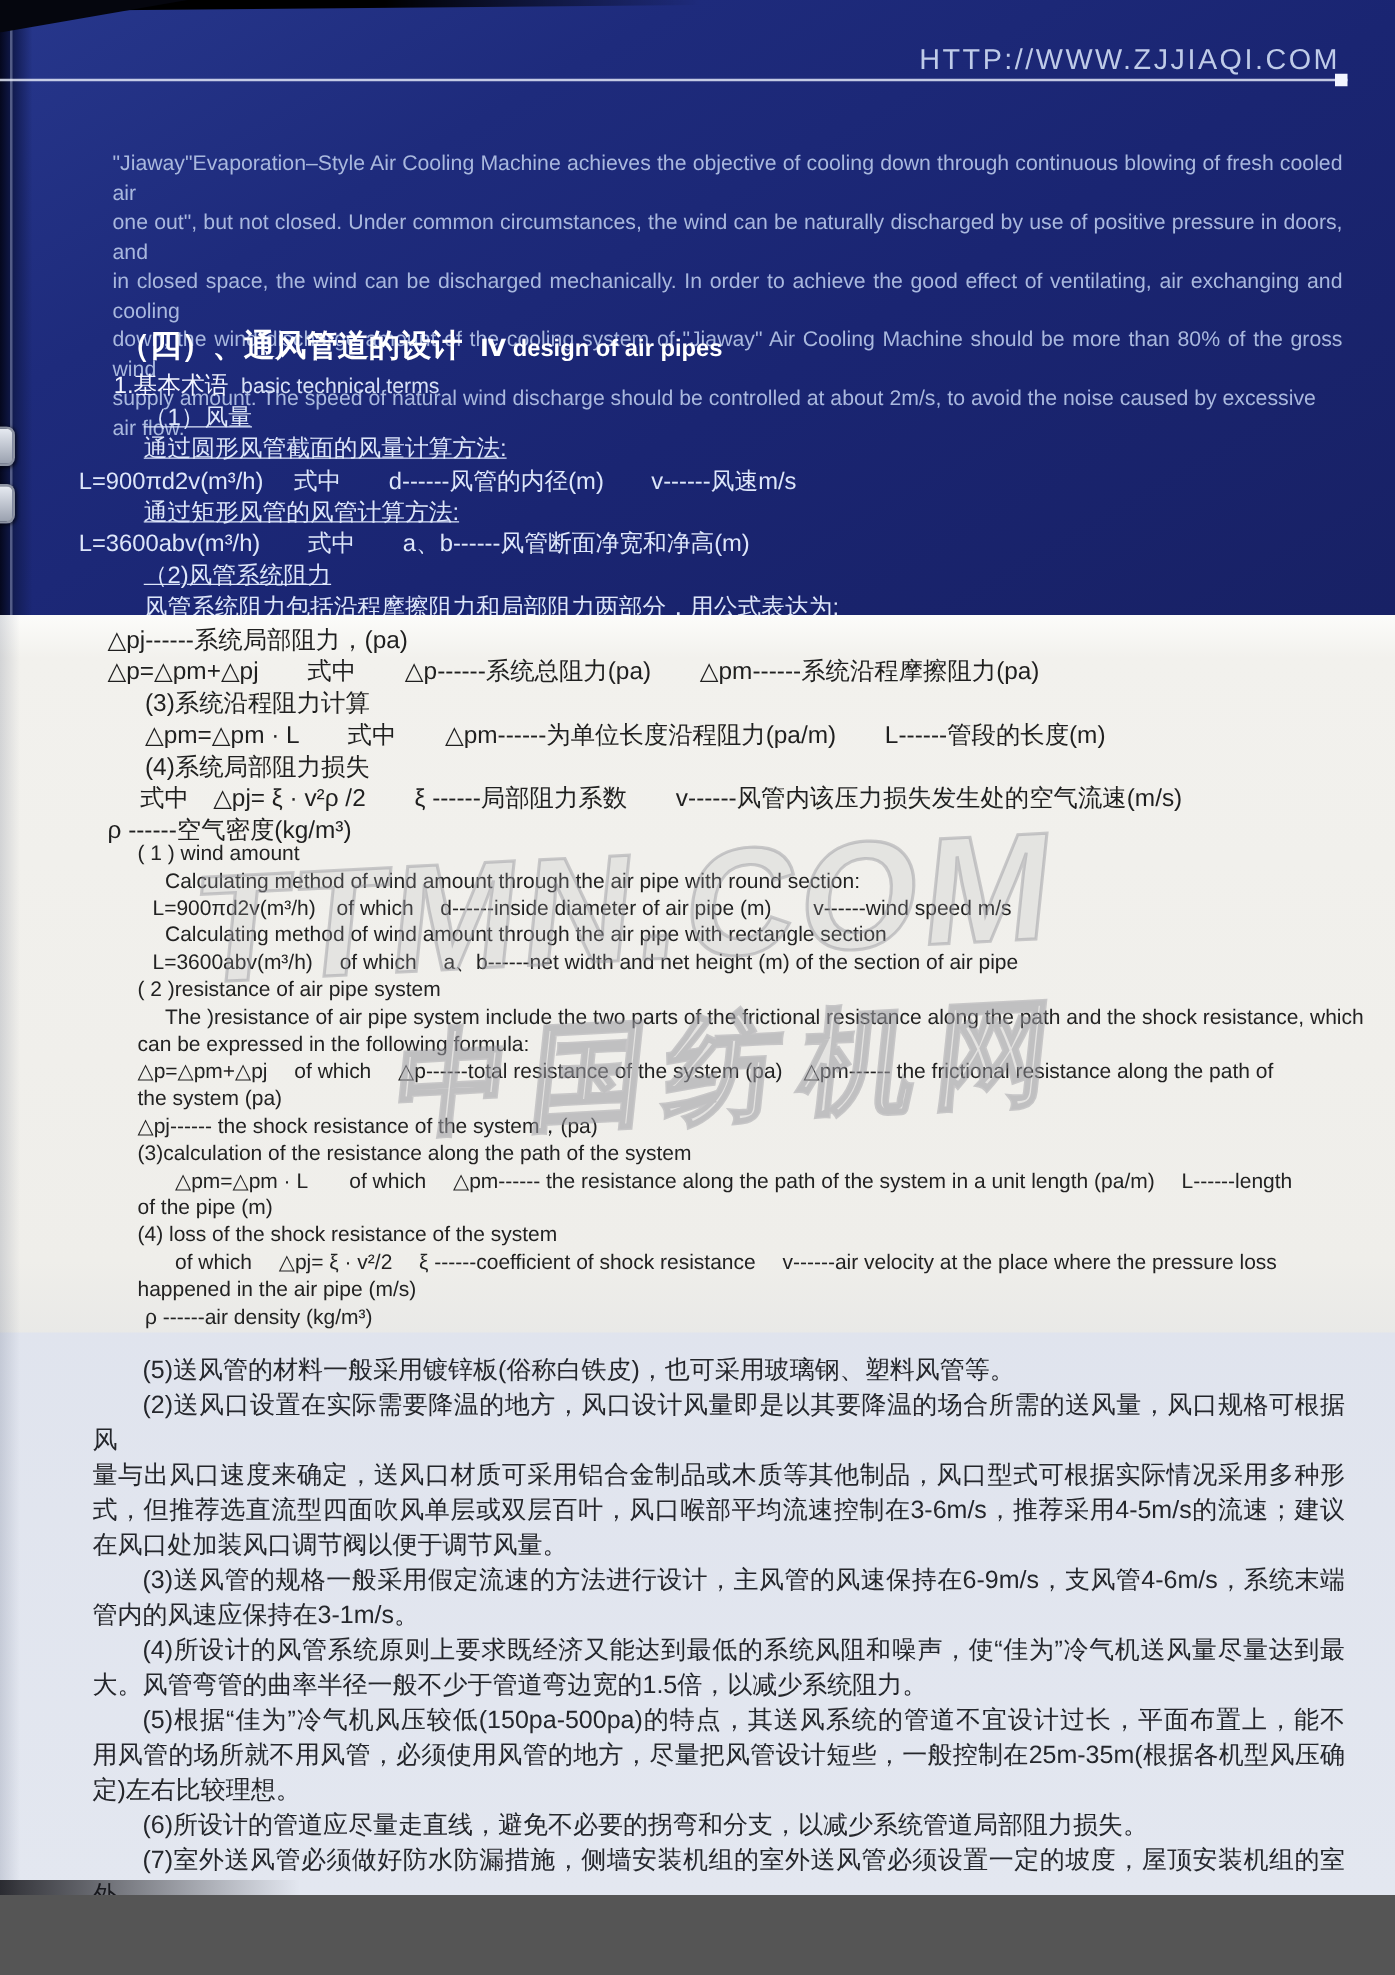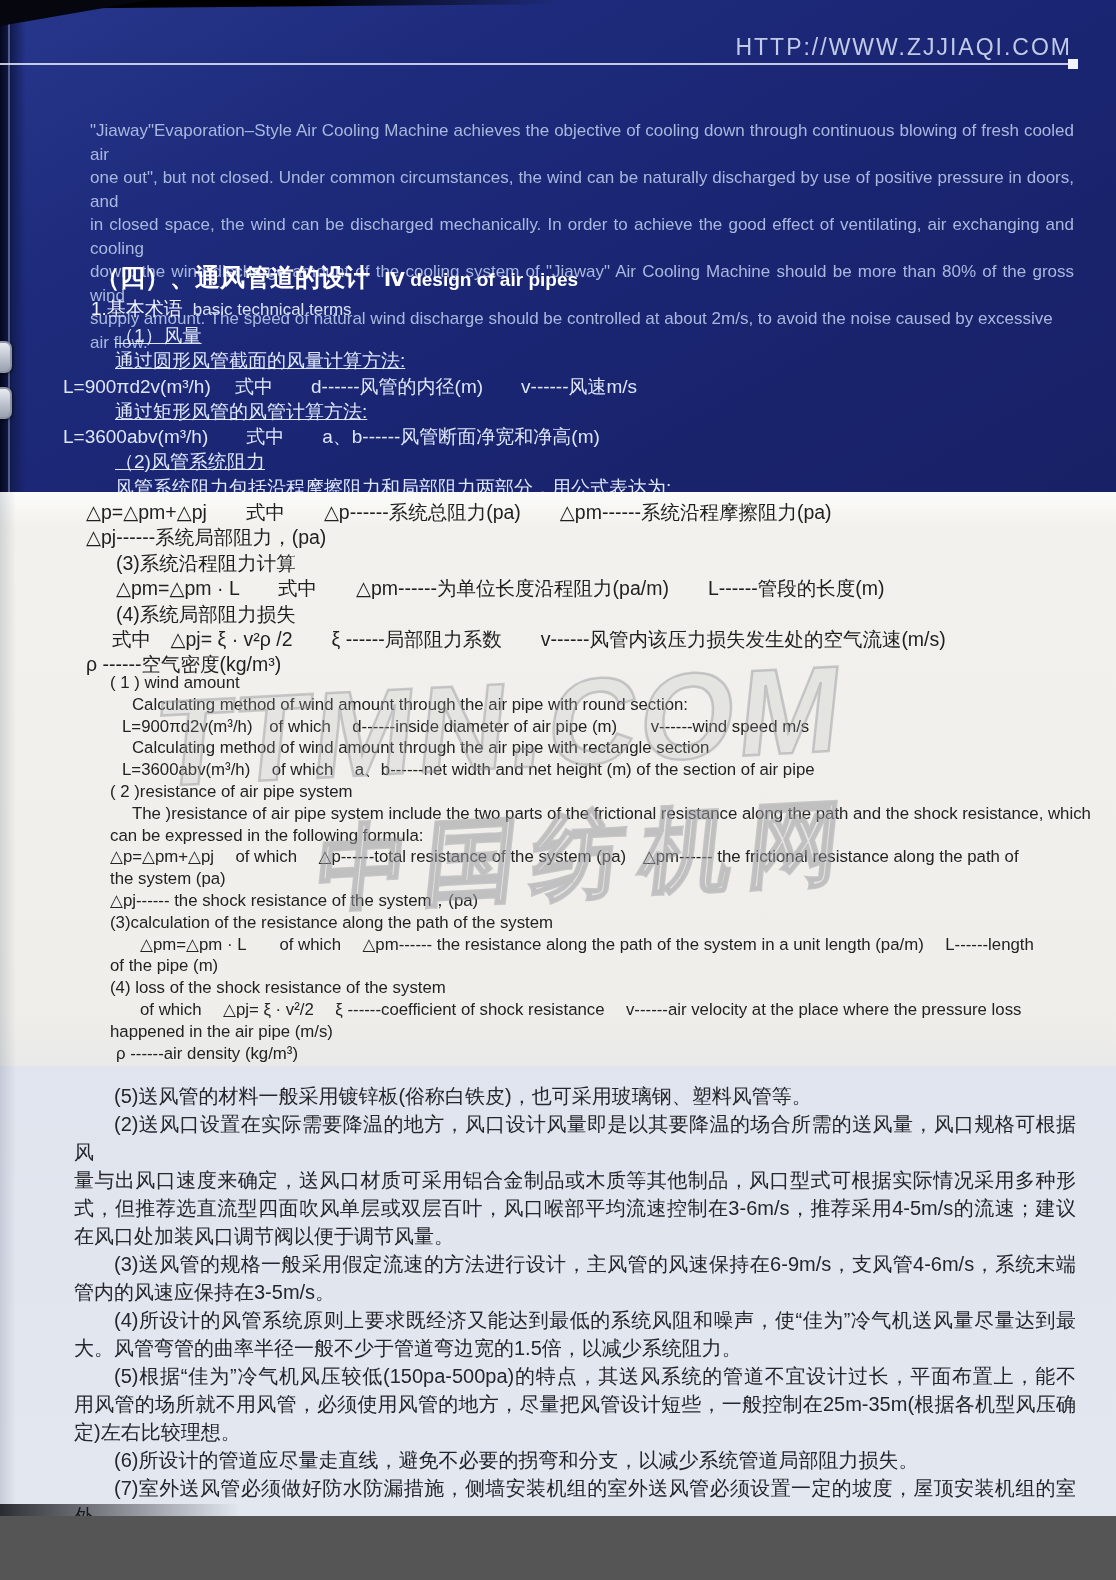--- a/index.html
+++ b/index.html
@@ -102,22 +102,22 @@
       <div class="bl i">风管系统阻力包括沿程摩擦阻力和局部阻力两部分，用公式表达为:</div>
     </div>
 
     <div class="staple st1"></div>
     <div class="staple st2"></div>
   </div>
 
   <div class="band-white"></div>
 
   <div class="zh-form">
+    <div>△pj------系统局部阻力，(pa)</div>
     <div>△p=△pm+△pj　　式中　　△p------系统总阻力(pa)　　△pm------系统沿程摩擦阻力(pa)</div>
-    <div>△pj------系统局部阻力，(pa)</div>
     <div class="i">(3)系统沿程阻力计算</div>
     <div class="i">△pm=△pm · L　　式中　　△pm------为单位长度沿程阻力(pa/m)　　L------管段的长度(m)</div>
     <div class="i">(4)系统局部阻力损失</div>
     <div class="i2">式中　△pj= ξ · v²ρ /2　　ξ ------局部阻力系数　　v------风管内该压力损失发生处的空气流速(m/s)</div>
     <div>ρ ------空气密度(kg/m³)</div>
   </div>
 
   <div class="en-form">
     <div>( 1 ) wind amount</div>
     <div class="a">Calculating method of wind amount through the air pipe with round section:</div>
@@ -144,21 +144,21 @@
     <div class="wm2">中国纺机网</div>
   </div>
 
   <div class="design">
     <div class="pi">(5)送风管的材料一般采用镀锌板(俗称白铁皮)，也可采用玻璃钢、塑料风管等。</div>
     <div class="pi jl">(2)送风口设置在实际需要降温的地方，风口设计风量即是以其要降温的场合所需的送风量，风口规格可根据风</div>
     <div class="jl">量与出风口速度来确定，送风口材质可采用铝合金制品或木质等其他制品，风口型式可根据实际情况采用多种形</div>
     <div class="jl">式，但推荐选直流型四面吹风单层或双层百叶，风口喉部平均流速控制在3-6m/s，推荐采用4-5m/s的流速；建议</div>
     <div>在风口处加装风口调节阀以便于调节风量。</div>
     <div class="pi jl">(3)送风管的规格一般采用假定流速的方法进行设计，主风管的风速保持在6-9m/s，支风管4-6m/s，系统末端</div>
-    <div>管内的风速应保持在3-5m/s。</div>
+    <div>管内的风速应保持在3-1m/s。</div>
     <div class="pi jl">(4)所设计的风管系统原则上要求既经济又能达到最低的系统风阻和噪声，使“佳为”冷气机送风量尽量达到最</div>
     <div>大。风管弯管的曲率半径一般不少于管道弯边宽的1.5倍，以减少系统阻力。</div>
     <div class="pi jl">(5)根据“佳为”冷气机风压较低(150pa-500pa)的特点，其送风系统的管道不宜设计过长，平面布置上，能不</div>
     <div class="jl">用风管的场所就不用风管，必须使用风管的地方，尽量把风管设计短些，一般控制在25m-35m(根据各机型风压确</div>
     <div>定)左右比较理想。</div>
     <div class="pi">(6)所设计的管道应尽量走直线，避免不必要的拐弯和分支，以减少系统管道局部阻力损失。</div>
     <div class="pi jl">(7)室外送风管必须做好防水防漏措施，侧墙安装机组的室外送风管必须设置一定的坡度，屋顶安装机组的室外</div>
     <div>送风管必须做好防水措施。</div>
   </div>
 

